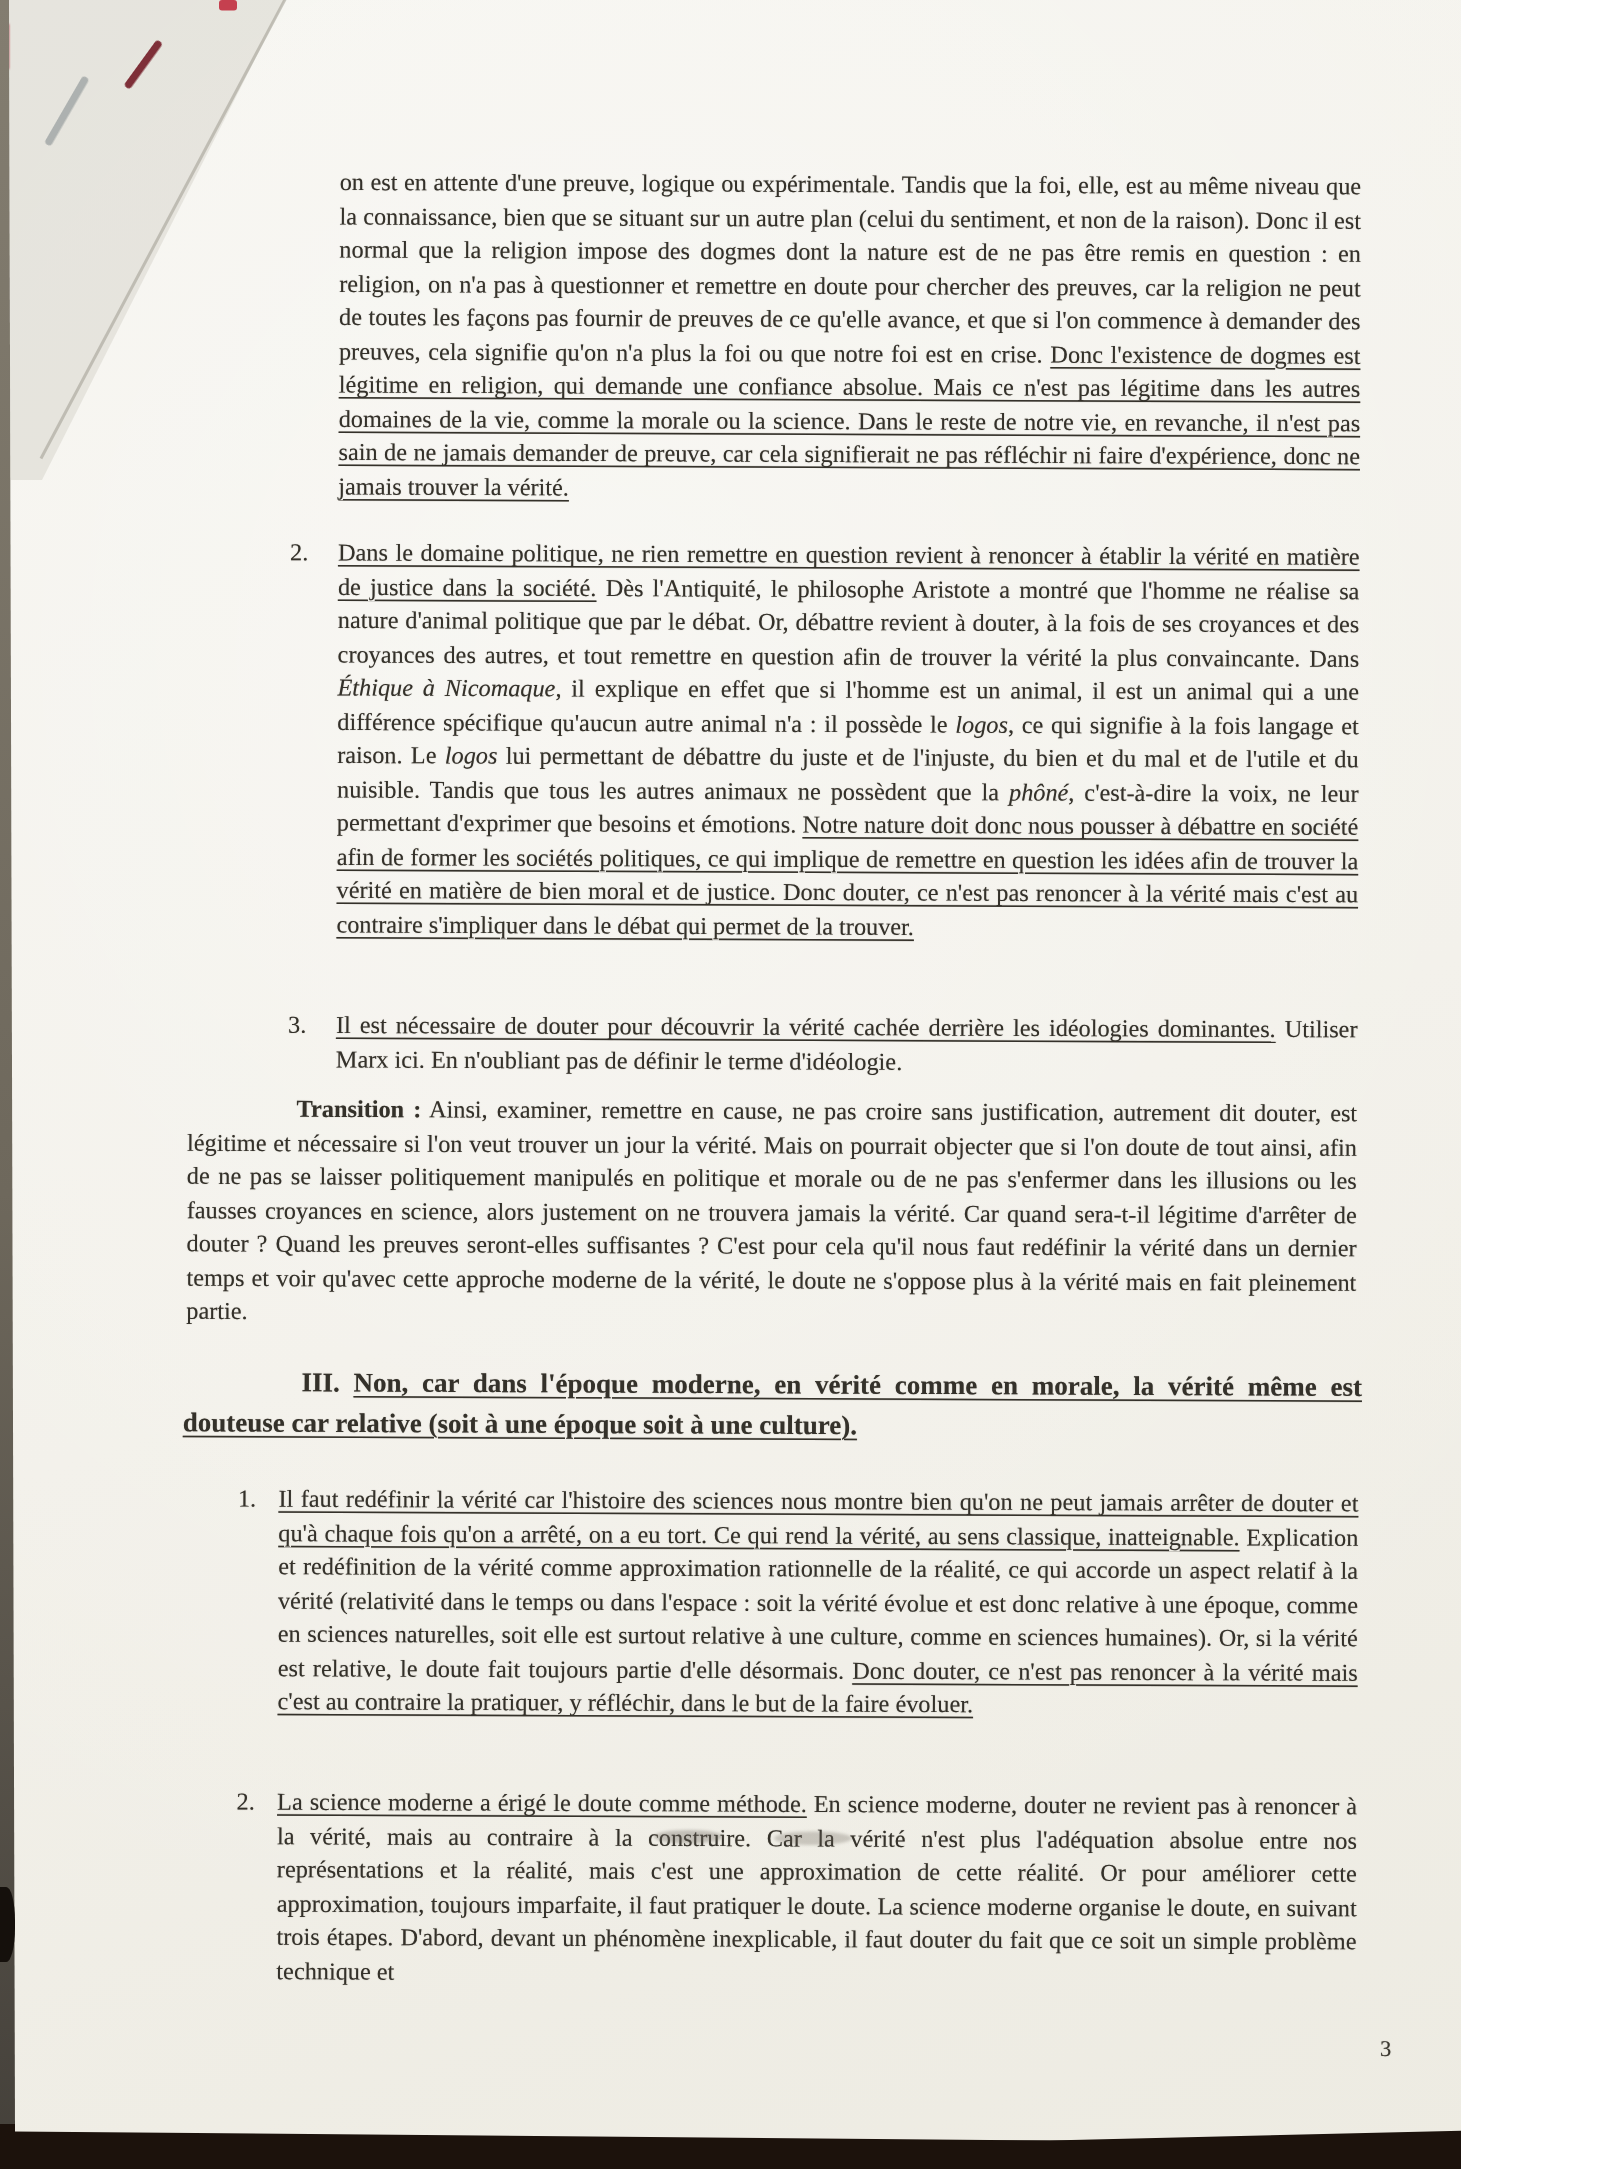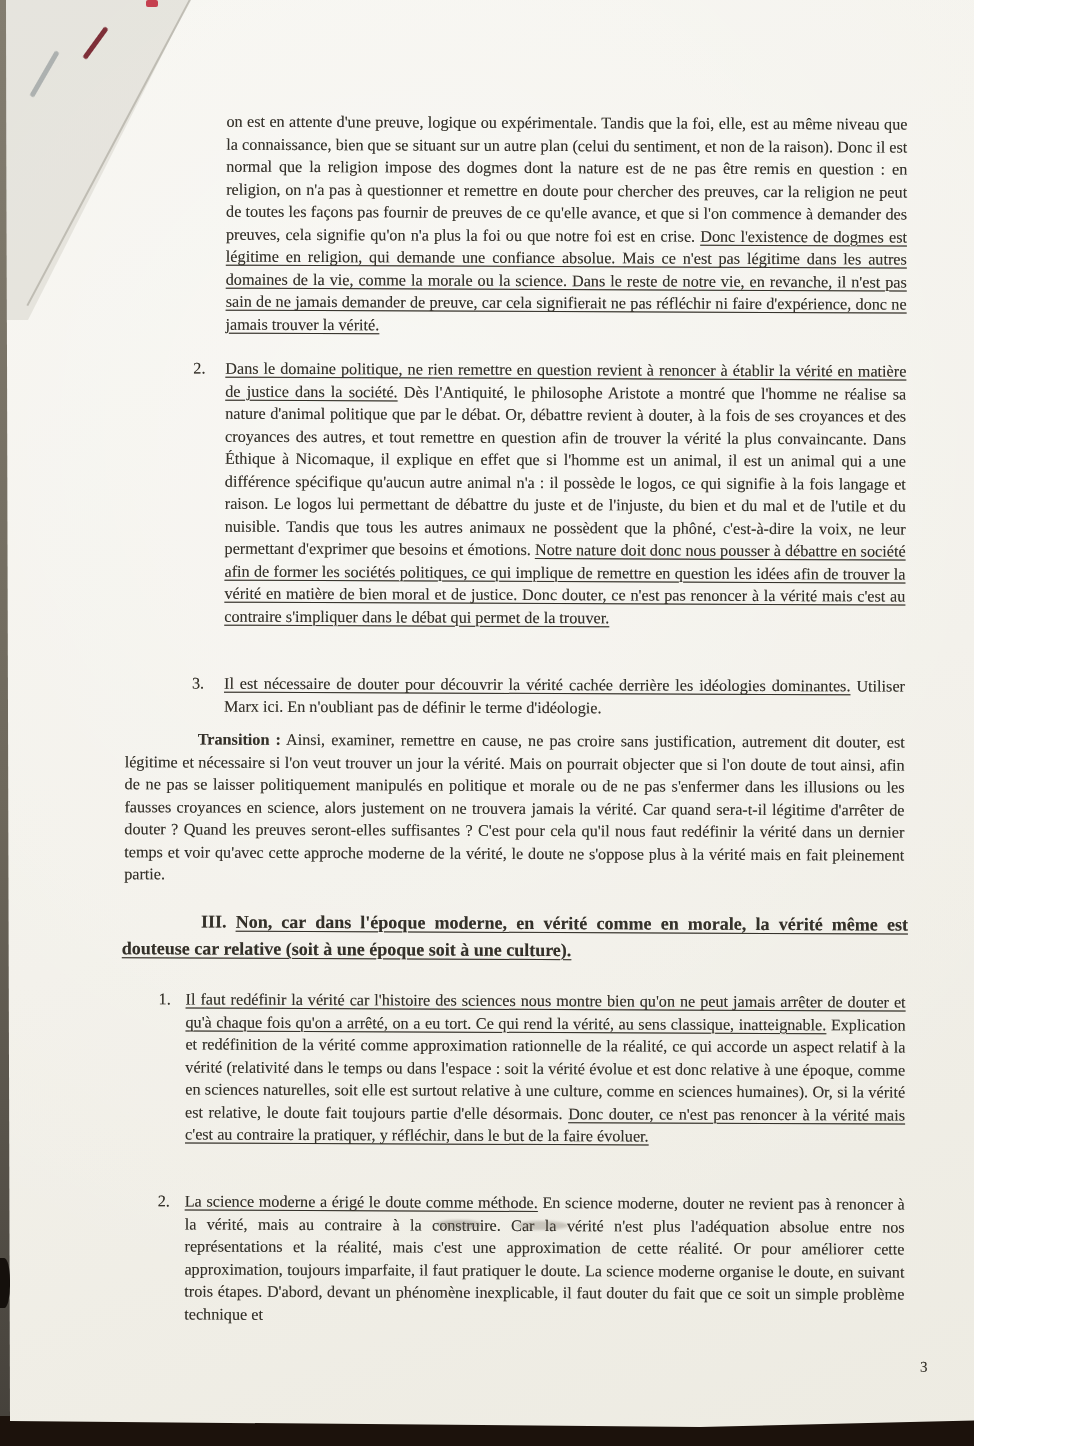--- a/index.html
+++ b/index.html
@@ -46,21 +46,21 @@
               background:rgba(110,104,94,.3); filter:blur(1.2px); }
 
   
   .content { position:absolute; inset:0; transform:rotate(.25deg); transform-origin:540px 0;
              color:#34312a; font-size:16.2px; line-height:22.5px; text-align:justify;
              text-shadow:0 0 .6px rgba(64,58,48,.5); }
   .block { position:absolute; }
   .li .num  { position:absolute; left:0; top:0; }
   .li .body { display:block; }
   .seg.u { text-decoration:underline; text-decoration-thickness:1.1px; text-underline-offset:2.5px; }
-  .seg.i { }
+  .seg.i { font-style:italic; }
   .seg.b { font-weight:bold; }
 
   #b-item1cont { left:227px; top:112px; width:681px; }
   #b-item2     { left:195px; top:359px; width:713px; }
   #b-item2 .body, #b-item3 .body { margin-left:32px; }
   #b-item3     { left:195px; top:674px; width:713px; }
   #b-transition{ left:128px; top:730px; width:780px; text-indent:73px; }
   #b-heading   { left:126px; top:910px; width:786px; text-indent:79px;
                  font-weight:bold; font-size:18px; line-height:27px; }
   #b-p3item1   { left:163px; top:990px;  width:747px; }

